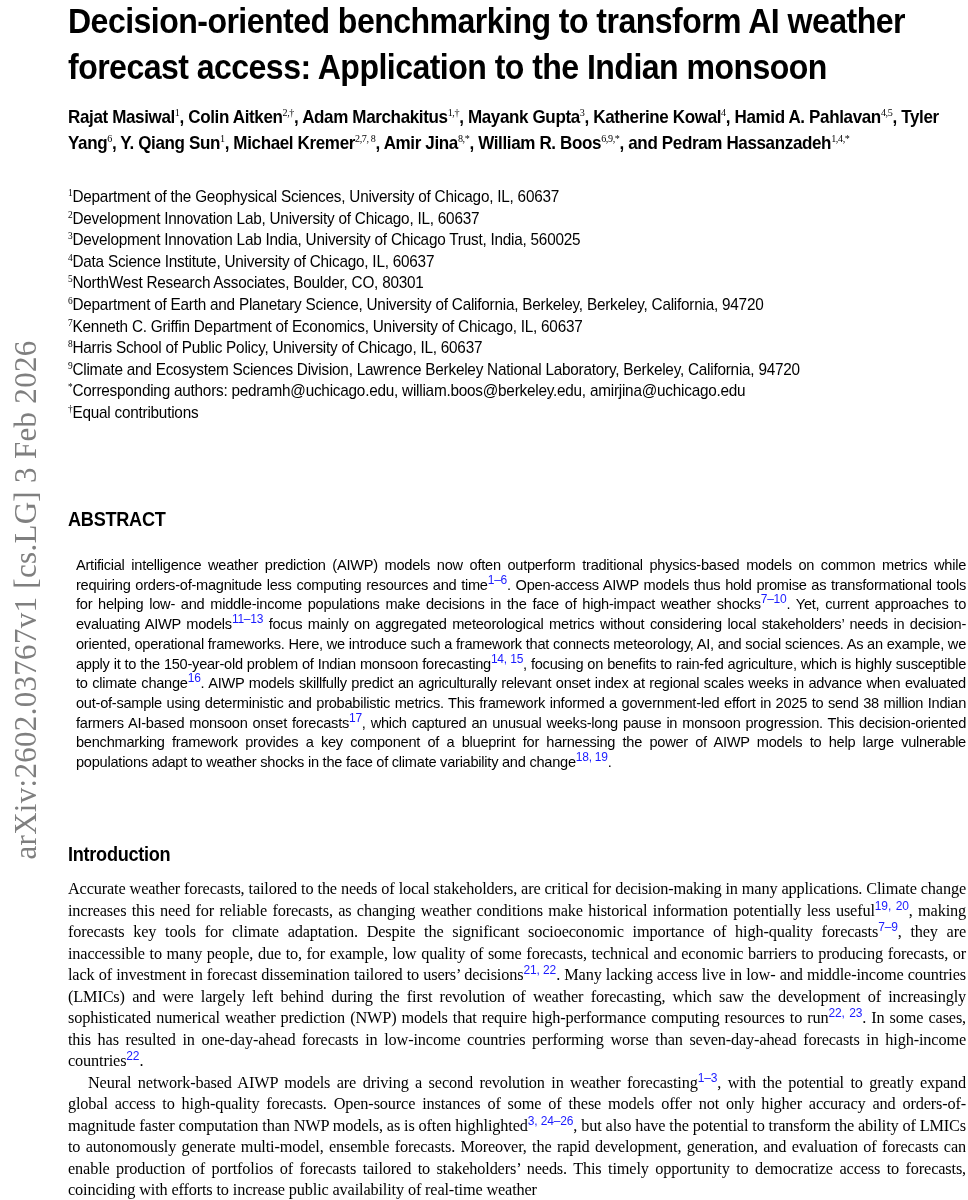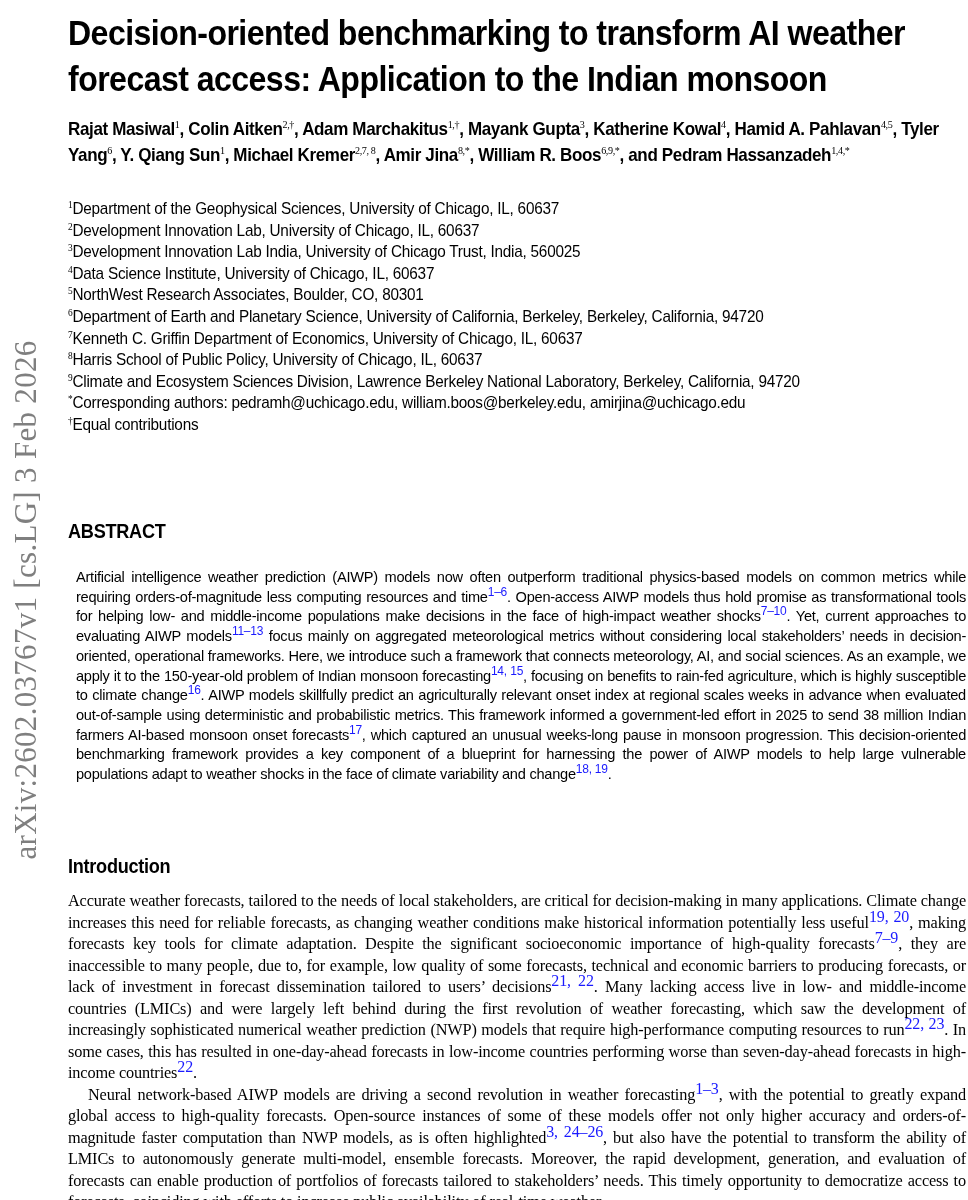--- a/index.html
+++ b/index.html
@@ -5,21 +5,21 @@
   html, body { margin: 0; padding: 0; background: #ffffff; }
   body { width: 968px; height: 1200px; position: relative; overflow: hidden; color: #000; }
   .arxiv-stamp {
     position: absolute; left: 6px; top: 290px; width: 40px; height: 620px;
     display: flex; align-items: center; justify-content: center;
   }
   .arxiv-stamp span {
     transform: rotate(-90deg); white-space: nowrap; display: block;
     font-family: "Liberation Serif", serif; font-size: 31px; color: #7f7f7f; letter-spacing: 0.3px;
   }
-  .page { position: absolute; left: 68px; top: 12px; width: 900px; }
+  .page { position: absolute; left: 68px; top: 0; width: 900px; }
   .title {
     font-family: "Liberation Sans", sans-serif; font-weight: bold; font-size: 34.5px;
     line-height: 46px; margin: -2px 0 0 0; letter-spacing: -0.6px; transform: scaleX(0.93); transform-origin: left;
     width: 920px;
   }
   .authors {
     font-family: "Liberation Sans", sans-serif; font-weight: bold; font-size: 18.5px;
     line-height: 26px; margin-top: 14px; letter-spacing: -0.4px; transform: scaleX(0.92); transform-origin: left; width: 960px;
   }
   .authors sup, .aff sup { font-family: "Liberation Serif", serif; font-weight: normal; font-size: 11px; vertical-align: 7px; line-height: 0; }
@@ -37,21 +37,21 @@
   }
   .cite { color: #1a1aff; font-size: 12px; vertical-align: 6px; line-height: 0; }
   .intro-h { position: absolute; top: 843px; left: 0; }
   .intro {
     position: absolute; top: 878px; left: 0; width: 898px;
     font-family: "Liberation Serif", serif; font-size: 16.3px; line-height: 21.5px; text-align: justify;
     letter-spacing: -0.15px;
   }
   .intro p { margin: 0; }
   .intro p.indent { text-indent: 20px; }
-  .intro .cite { font-family: Liberation Serif, serif; font-size: 16px; }
+  .intro .cite { font-family: Liberation Sans, sans-serif; font-size: 12px; }
 </style>
 </head>
 <body>
 
 <div class="arxiv-stamp">
   <span>arXiv:2602.03767v1  [cs.LG]  3 Feb 2026</span>
 </div>
 
 <div class="page">
   <h1 class="title">Decision-oriented benchmarking to transform AI weather forecast access: Application to the Indian monsoon</h1>

